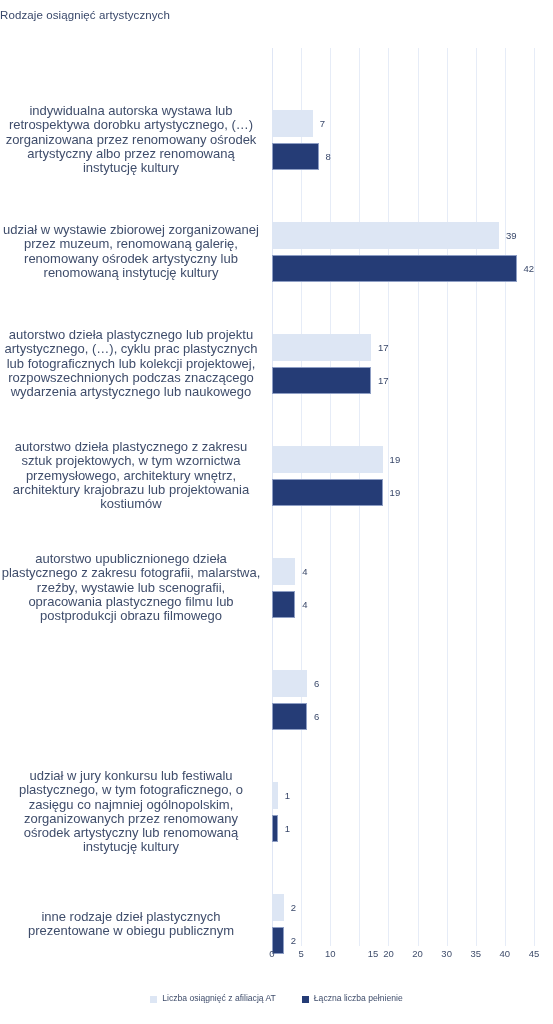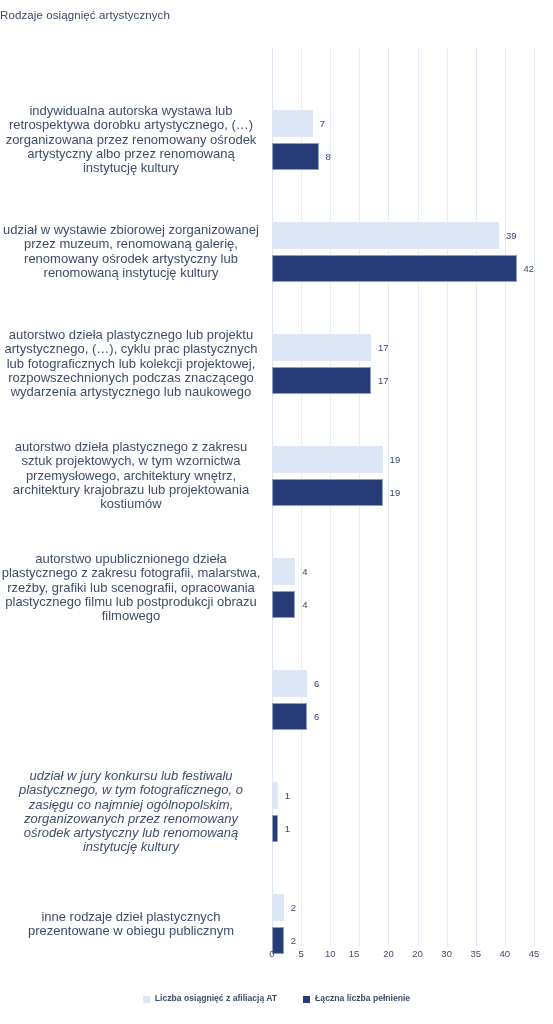--- a/index.html
+++ b/index.html
@@ -142,42 +142,41 @@
     align-items: center;
     gap: 26px;
   }
   .legend-item {
     display: flex;
     align-items: flex-end;
     gap: 5px;
     font-size: 8.6px;
     color: #3f4d6b;
     white-space: nowrap;
-    font-weight: bold;
   }
   .legend-swatch {
     width: 7px;
     height: 7px;
     display: inline-block;
   }
 </style>
 </head>
 <body>
 
 <div id="chart-root">
 
   <div class="chart-title">Rodzaje osiągnięć artystycznych</div>
 
   <div class="cat-labels">
       <div class="cat-label" style="top: 92px;">indywidualna autorska wystawa lub retrospektywa dorobku artystycznego, (…) zorganizowana przez renomowany ośrodek artystyczny albo przez renomowaną instytucję kultury</div>
       <div class="cat-label" style="top: 316px;">autorstwo dzieła plastycznego lub projektu artystycznego, (…), cyklu prac plastycznych lub fotograficznych lub kolekcji projektowej, rozpowszechnionych podczas znaczącego wydarzenia artystycznego lub naukowego</div>
       <div class="cat-label" style="top: 204px;">udział w wystawie zbiorowej zorganizowanej przez muzeum, renomowaną galerię, renomowany ośrodek artystyczny lub renomowaną instytucję kultury</div>
       <div class="cat-label" style="top: 428px;">autorstwo dzieła plastycznego z zakresu sztuk projektowych, w tym wzornictwa przemysłowego, architektury wnętrz, architektury krajobrazu lub projektowania kostiumów</div>
-      <div class="cat-label" style="top: 540px;">autorstwo upublicznionego dzieła plastycznego z zakresu fotografii, malarstwa, rzeźby, grafiki lub scenografii, opracowania plastycznego filmu lub postprodukcji obrazu filmowego</div>
-      <div class="cat-label" style="top: 764px; font-style: italic;">udział w jury konkursu lub festiwalu plastycznego, w tym fotograficznego, o zasięgu co najmniej ogólnopolskim, zorganizowanych przez renomowany ośrodek artystyczny lub renomowaną instytucję kultury</div>
+      <div class="cat-label" style="top: 540px;">autorstwo upublicznionego dzieła plastycznego z zakresu fotografii, malarstwa, rzeźby, wystawie lub scenografii, opracowania plastycznego filmu lub postprodukcji obrazu filmowego</div>
+      <div class="cat-label" style="top: 764px;">udział w jury konkursu lub festiwalu plastycznego, w tym fotograficznego, o zasięgu co najmniej ogólnopolskim, zorganizowanych przez renomowany ośrodek artystyczny lub renomowaną instytucję kultury</div>
       <div class="cat-label" style="top: 876px;">inne rodzaje dzieł plastycznych prezentowane w obiegu publicznym</div>
     </div>
 
   <div class="plot-area">
     <div class="gridlines">
         <div class="gridline axis-zero" style="left: 0px;"></div>
         <div class="gridline" style="left: 29.1111px;"></div>
         <div class="gridline" style="left: 58.2222px;"></div>
         <div class="gridline" style="left: 87.3333px;"></div>
         <div class="gridline" style="left: 116.444px;"></div>
@@ -268,21 +267,21 @@
             <span class="bar-value">2</span>
           </div>
         </div>
       </div>
   </div>
 
   <div class="x-axis">
       <div class="x-tick" style="left: 0px;">0</div>
       <div class="x-tick" style="left: 29.1111px;">5</div>
       <div class="x-tick" style="left: 58.2222px;">10</div>
-      <div class="x-tick" style="left: 82px;">15</div>
+      <div class="x-tick" style="left: 101px;">15</div>
       <div class="x-tick" style="left: 116.444px;">20</div>
       <div class="x-tick" style="left: 145.556px;">20</div>
       <div class="x-tick" style="left: 174.667px;">30</div>
       <div class="x-tick" style="left: 203.778px;">35</div>
       <div class="x-tick" style="left: 232.889px;">40</div>
       <div class="x-tick" style="left: 262px;">45</div>
     </div>
 
   <div class="legend">
       <div class="legend-item">

